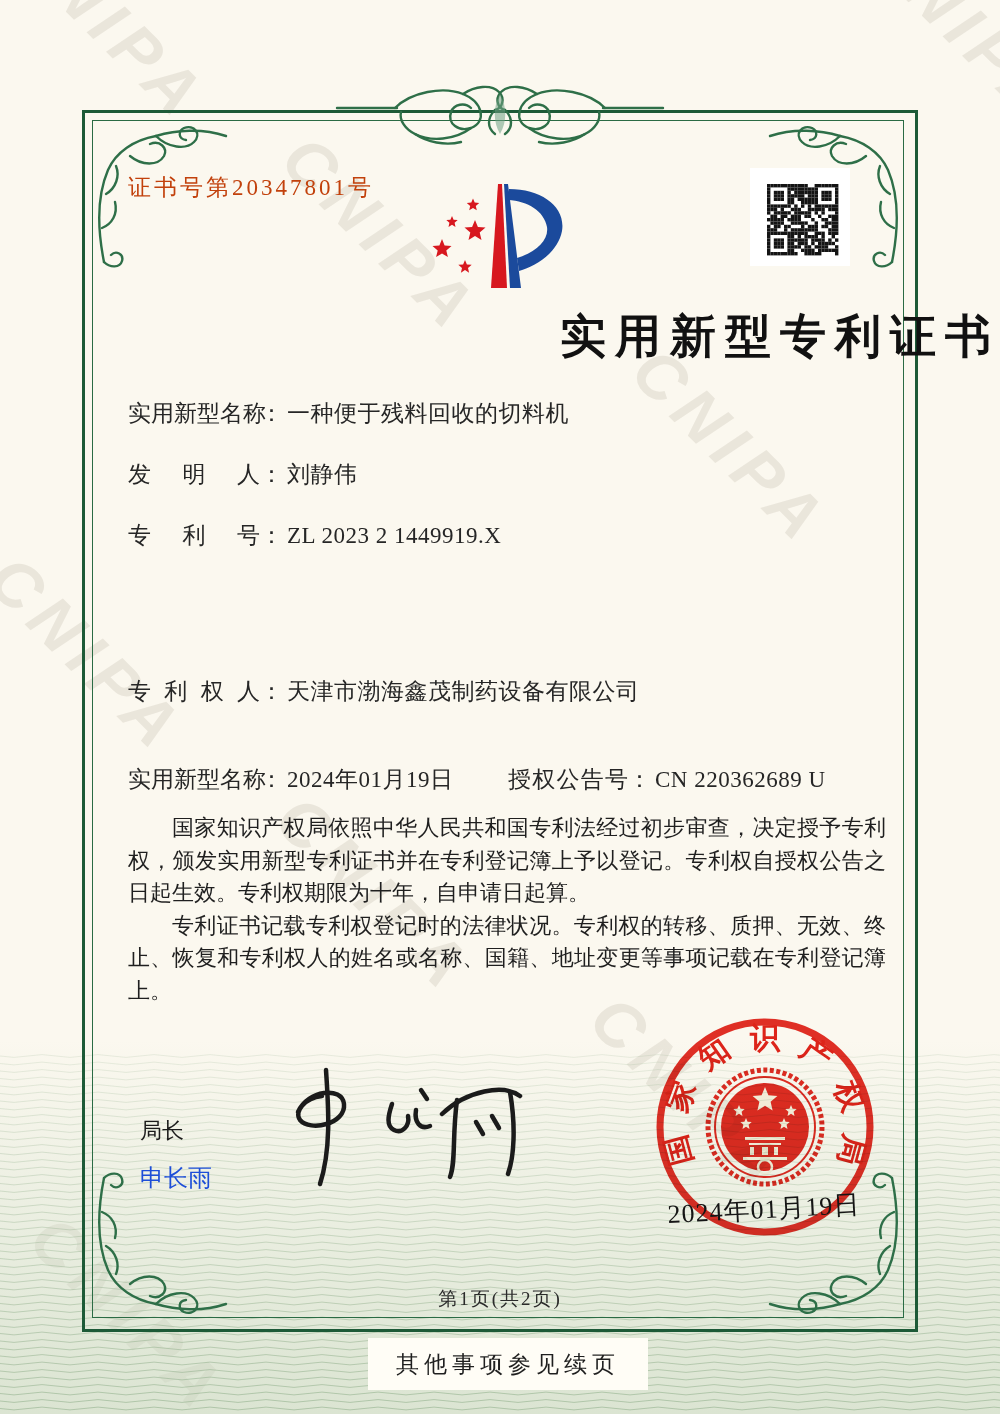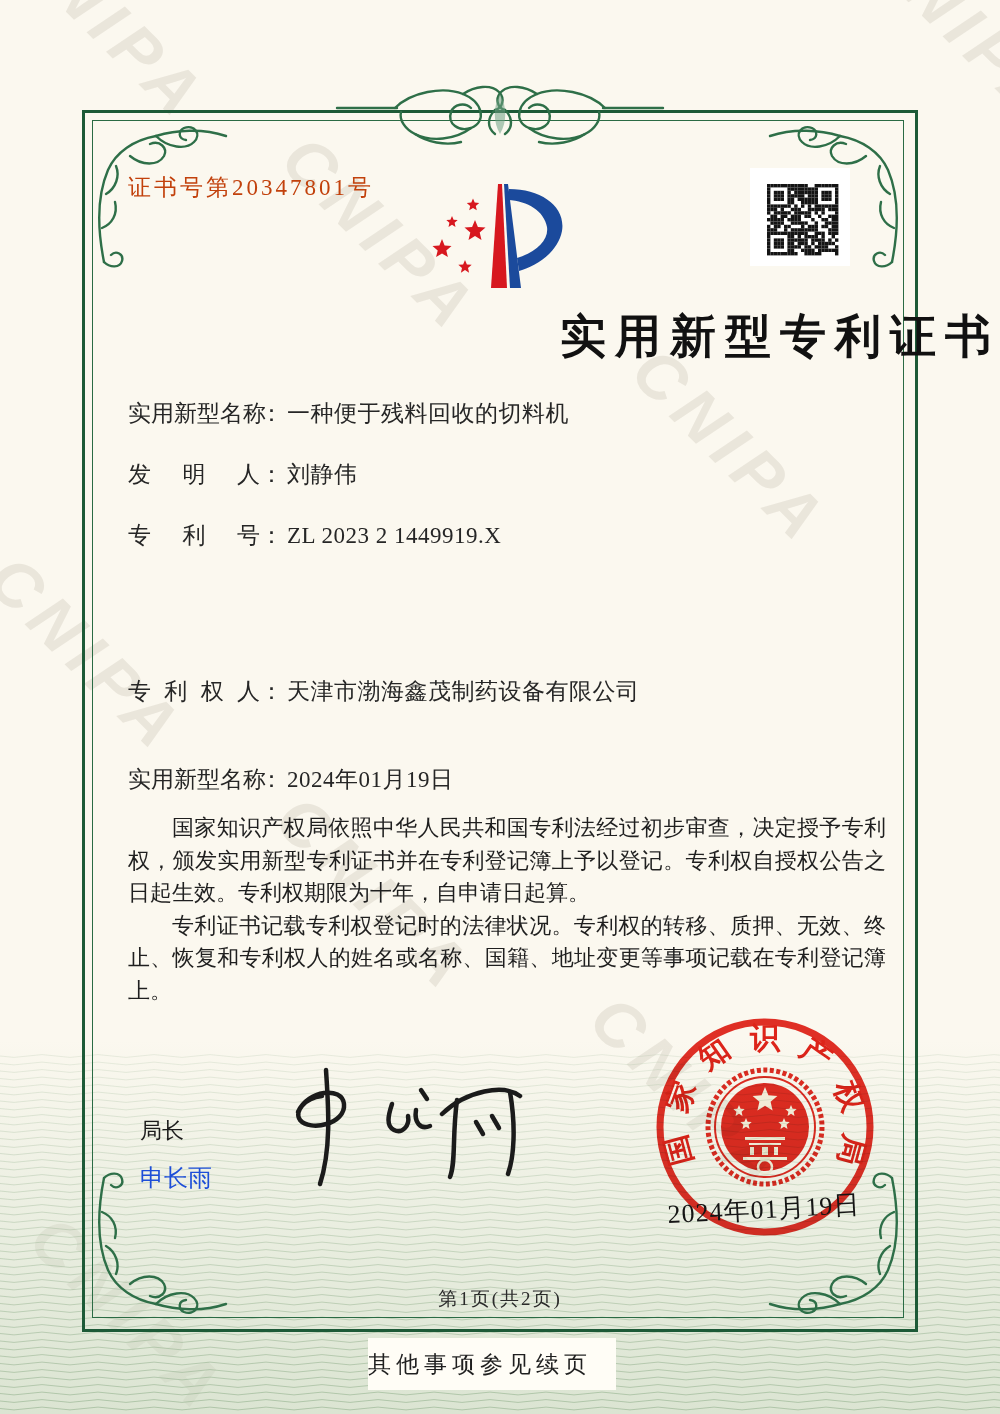--- a/index.html
+++ b/index.html
@@ -27,22 +27,22 @@
   .fsep{padding:0 4px 0 0;}
   .fval{letter-spacing:0.5px;}
   #paras{left:128px;top:812px;width:758px;font-size:22px;line-height:32.5px;color:#1f1f1f;text-align:justify;}
   #paras p{margin:0;text-indent:2em;}
   #director-title{left:140px;top:1116px;font-size:22px;font-family:"Liberation Sans","DejaVu Sans",sans-serif;color:#1c1c1c;}
   #director-name{left:140px;top:1162px;font-size:24px;font-family:"Liberation Sans","DejaVu Sans",sans-serif;color:#1d4ed8;}
   #seal-wrap{position:absolute;left:648px;top:1010px;width:234px;height:234px;z-index:4;mix-blend-mode:multiply;}
   #seal-date{left:664px;top:1192px;width:200px;text-align:center;font-size:26px;color:#151515;
              transform:rotate(-3deg);z-index:5;letter-spacing:1px;}
   #page-num{left:0;width:1000px;top:1286px;text-align:center;font-size:19px;letter-spacing:2px;color:#2b2b2b;}
-  #note-box{left:368px;top:1338px;width:248px;height:52px;background:#fffdf6;display:flex;
-            align-items:center;justify-content:flex-start;z-index:3;}
+  #note-box{left:368px;top:1338px;width:280px;height:52px;background:#fffdf6;display:flex;
+            align-items:center;justify-content:center;z-index:3;}
   #note-box span{font-size:23px;letter-spacing:5px;color:#1f1f1f;}
   svg{display:block;}
 </style>
 </head>
 <body>
 
 <div id="page">
 
   <span class="wm" style="left:-14px;top:-16px">CNIPA</span>
   <span class="wm" style="left:842px;top:-12px">CNIPA</span>
@@ -508,20 +508,23 @@
   </div>
   <div class="abs frow" style="top:520px">
     <span class="flabel">专利号</span><span class="fsep">：</span><span class="fval">ZL 2023 2 1449919.X</span>
   </div>
   <div class="abs frow" style="top:676px">
     <span class="flabel">专利权人</span><span class="fsep">：</span><span class="fval">天津市渤海鑫茂制药设备有限公司</span>
   </div>
   <div class="abs frow" style="top:764px">
     <span class="flabel">实用新型名称</span><span class="fsep">：</span><span class="fval">2024年01月19日</span>
   </div>
+  <div class="abs frow" style="top:764px;left:508px">
+    <span class="flabel" style="width:120px">授权公告号</span><span class="fsep">：</span><span class="fval">CN 220362689 U</span>
+  </div>
 
   <div class="abs" id="paras">
     <p>国家知识产权局依照中华人民共和国专利法经过初步审查，决定授予专利权，颁发实用新型专利证书并在专利登记簿上予以登记。专利权自授权公告之日起生效。专利权期限为十年，自申请日起算。</p>
     <p>专利证书记载专利权登记时的法律状况。专利权的转移、质押、无效、终止、恢复和专利权人的姓名或名称、国籍、地址变更等事项记载在专利登记簿上。</p>
   </div>
 
   <svg class="abs" style="left:142px;top:1034px" width="260" height="21" viewBox="0 0 260 21">
     <g id="bars" fill="#111111">
         <rect x="0" y="0" width="undefined" height="21"></rect>
       </g>

